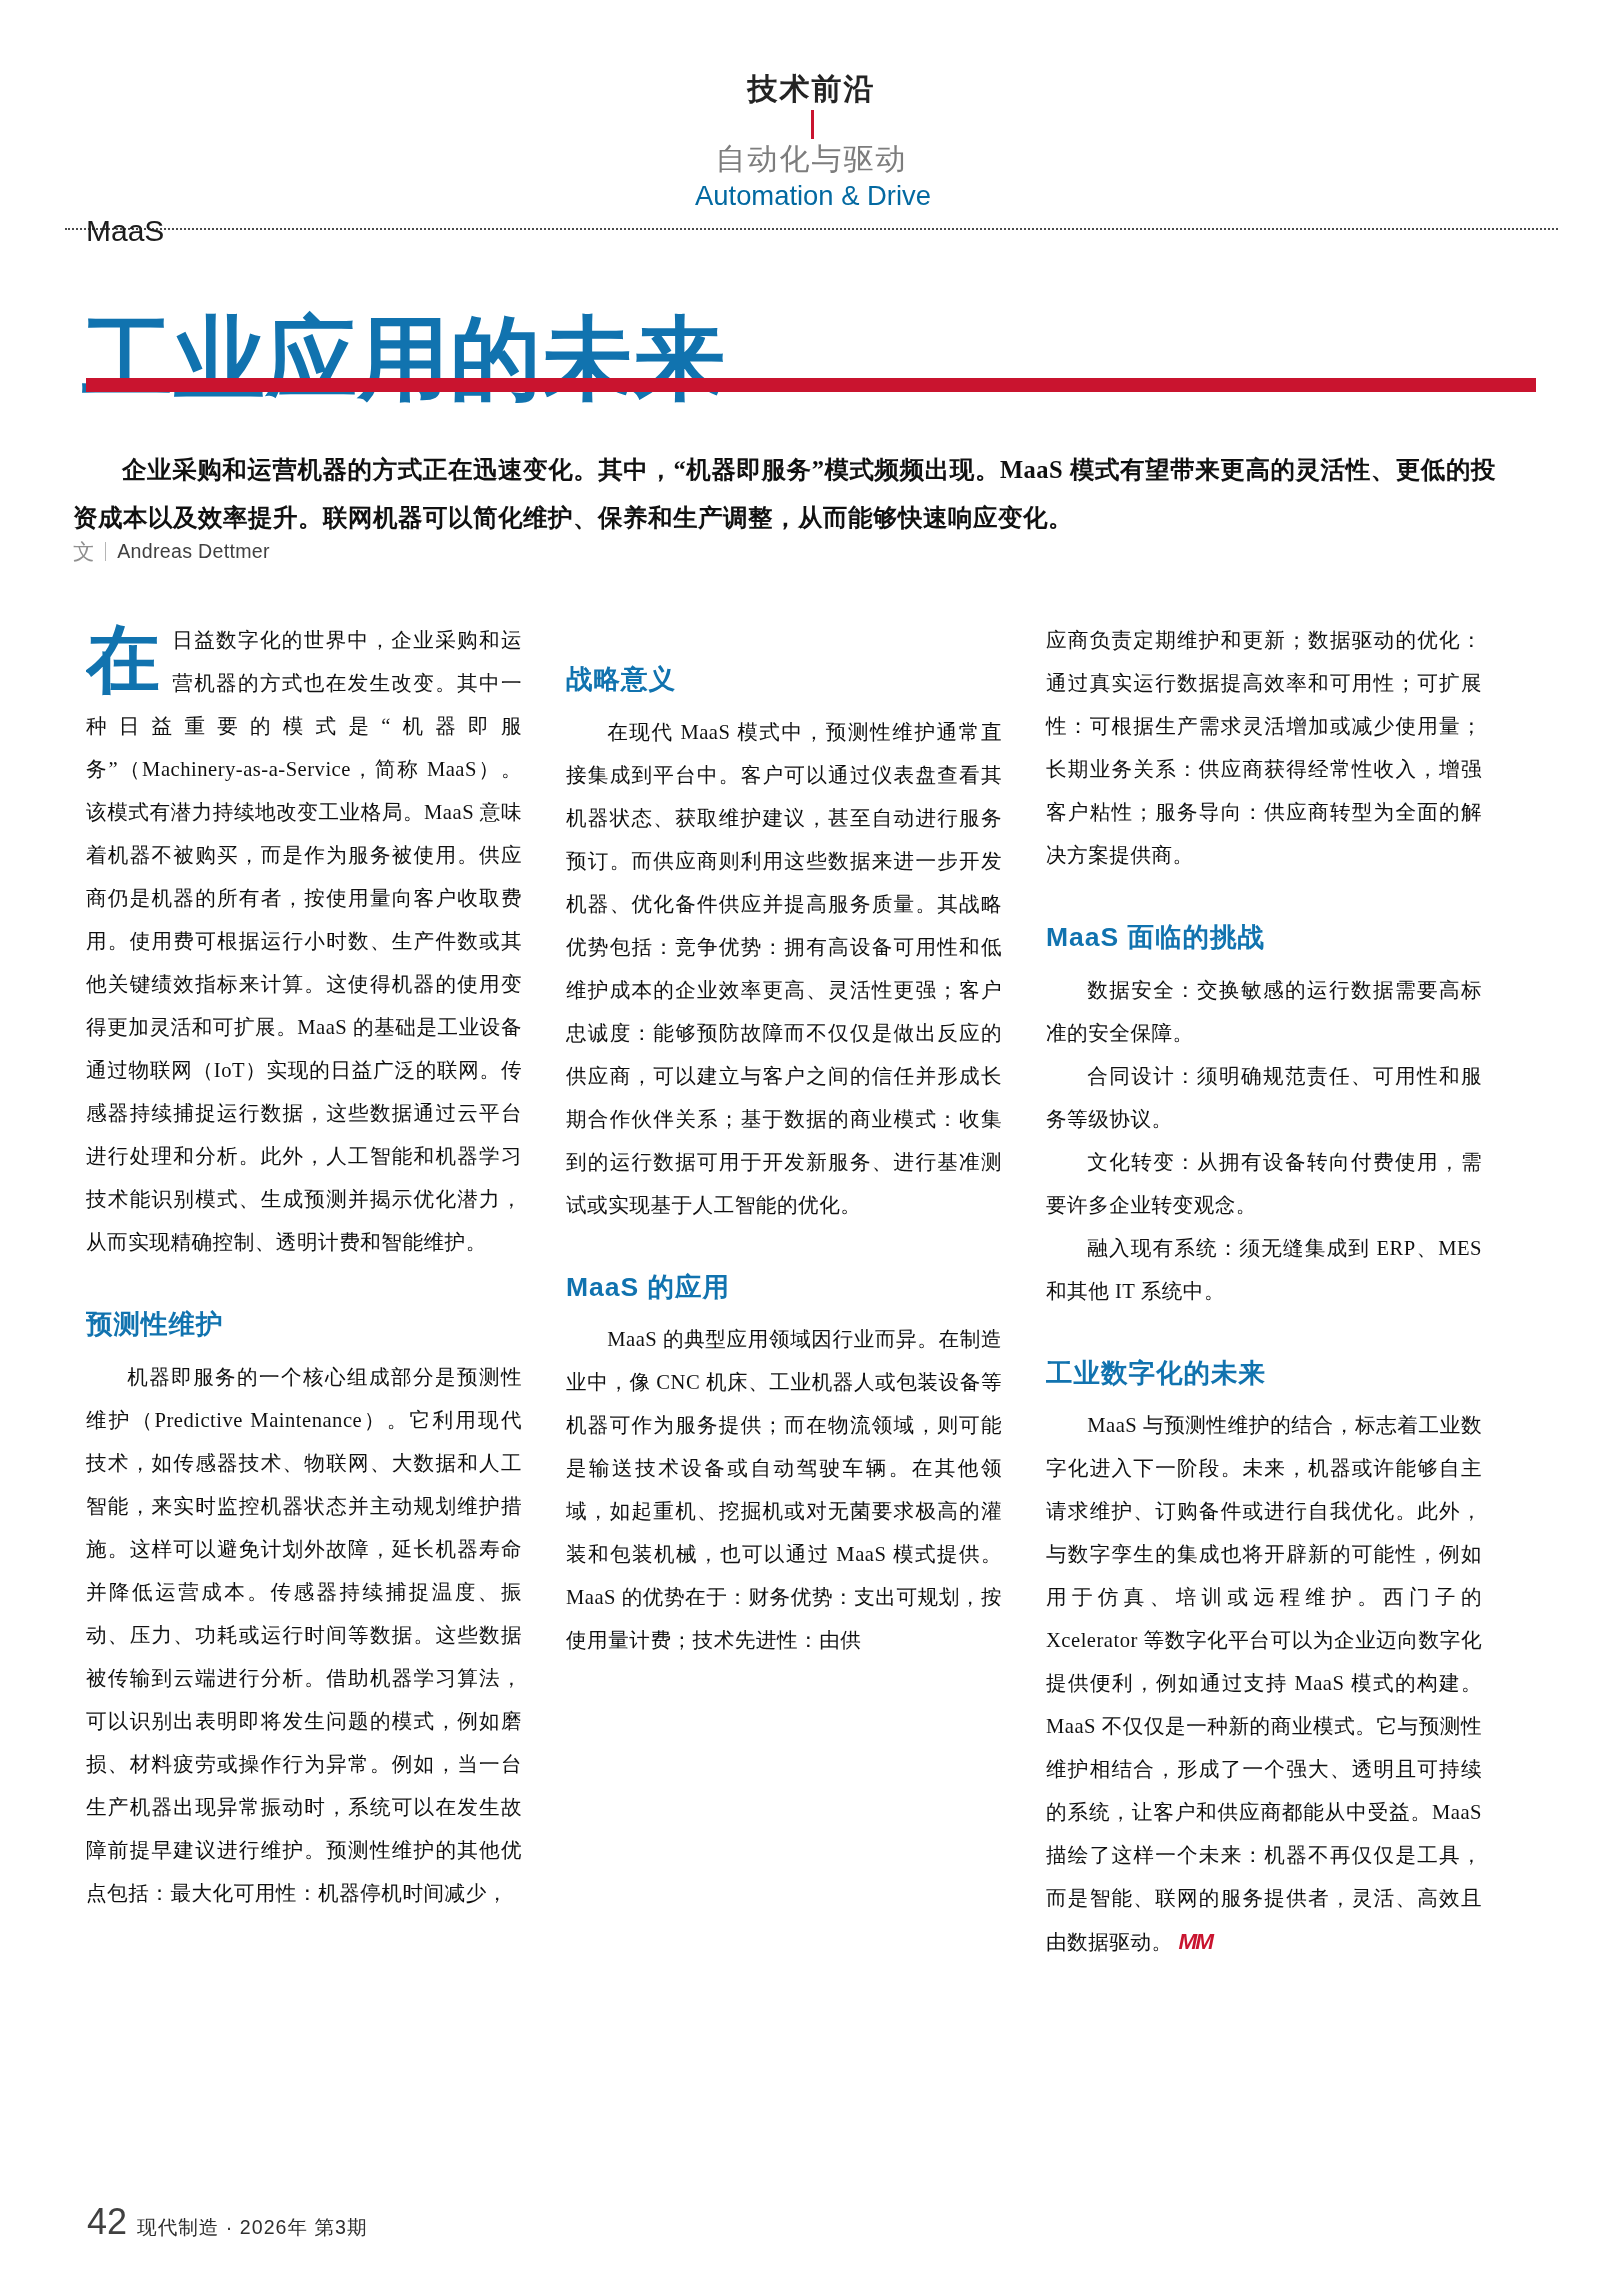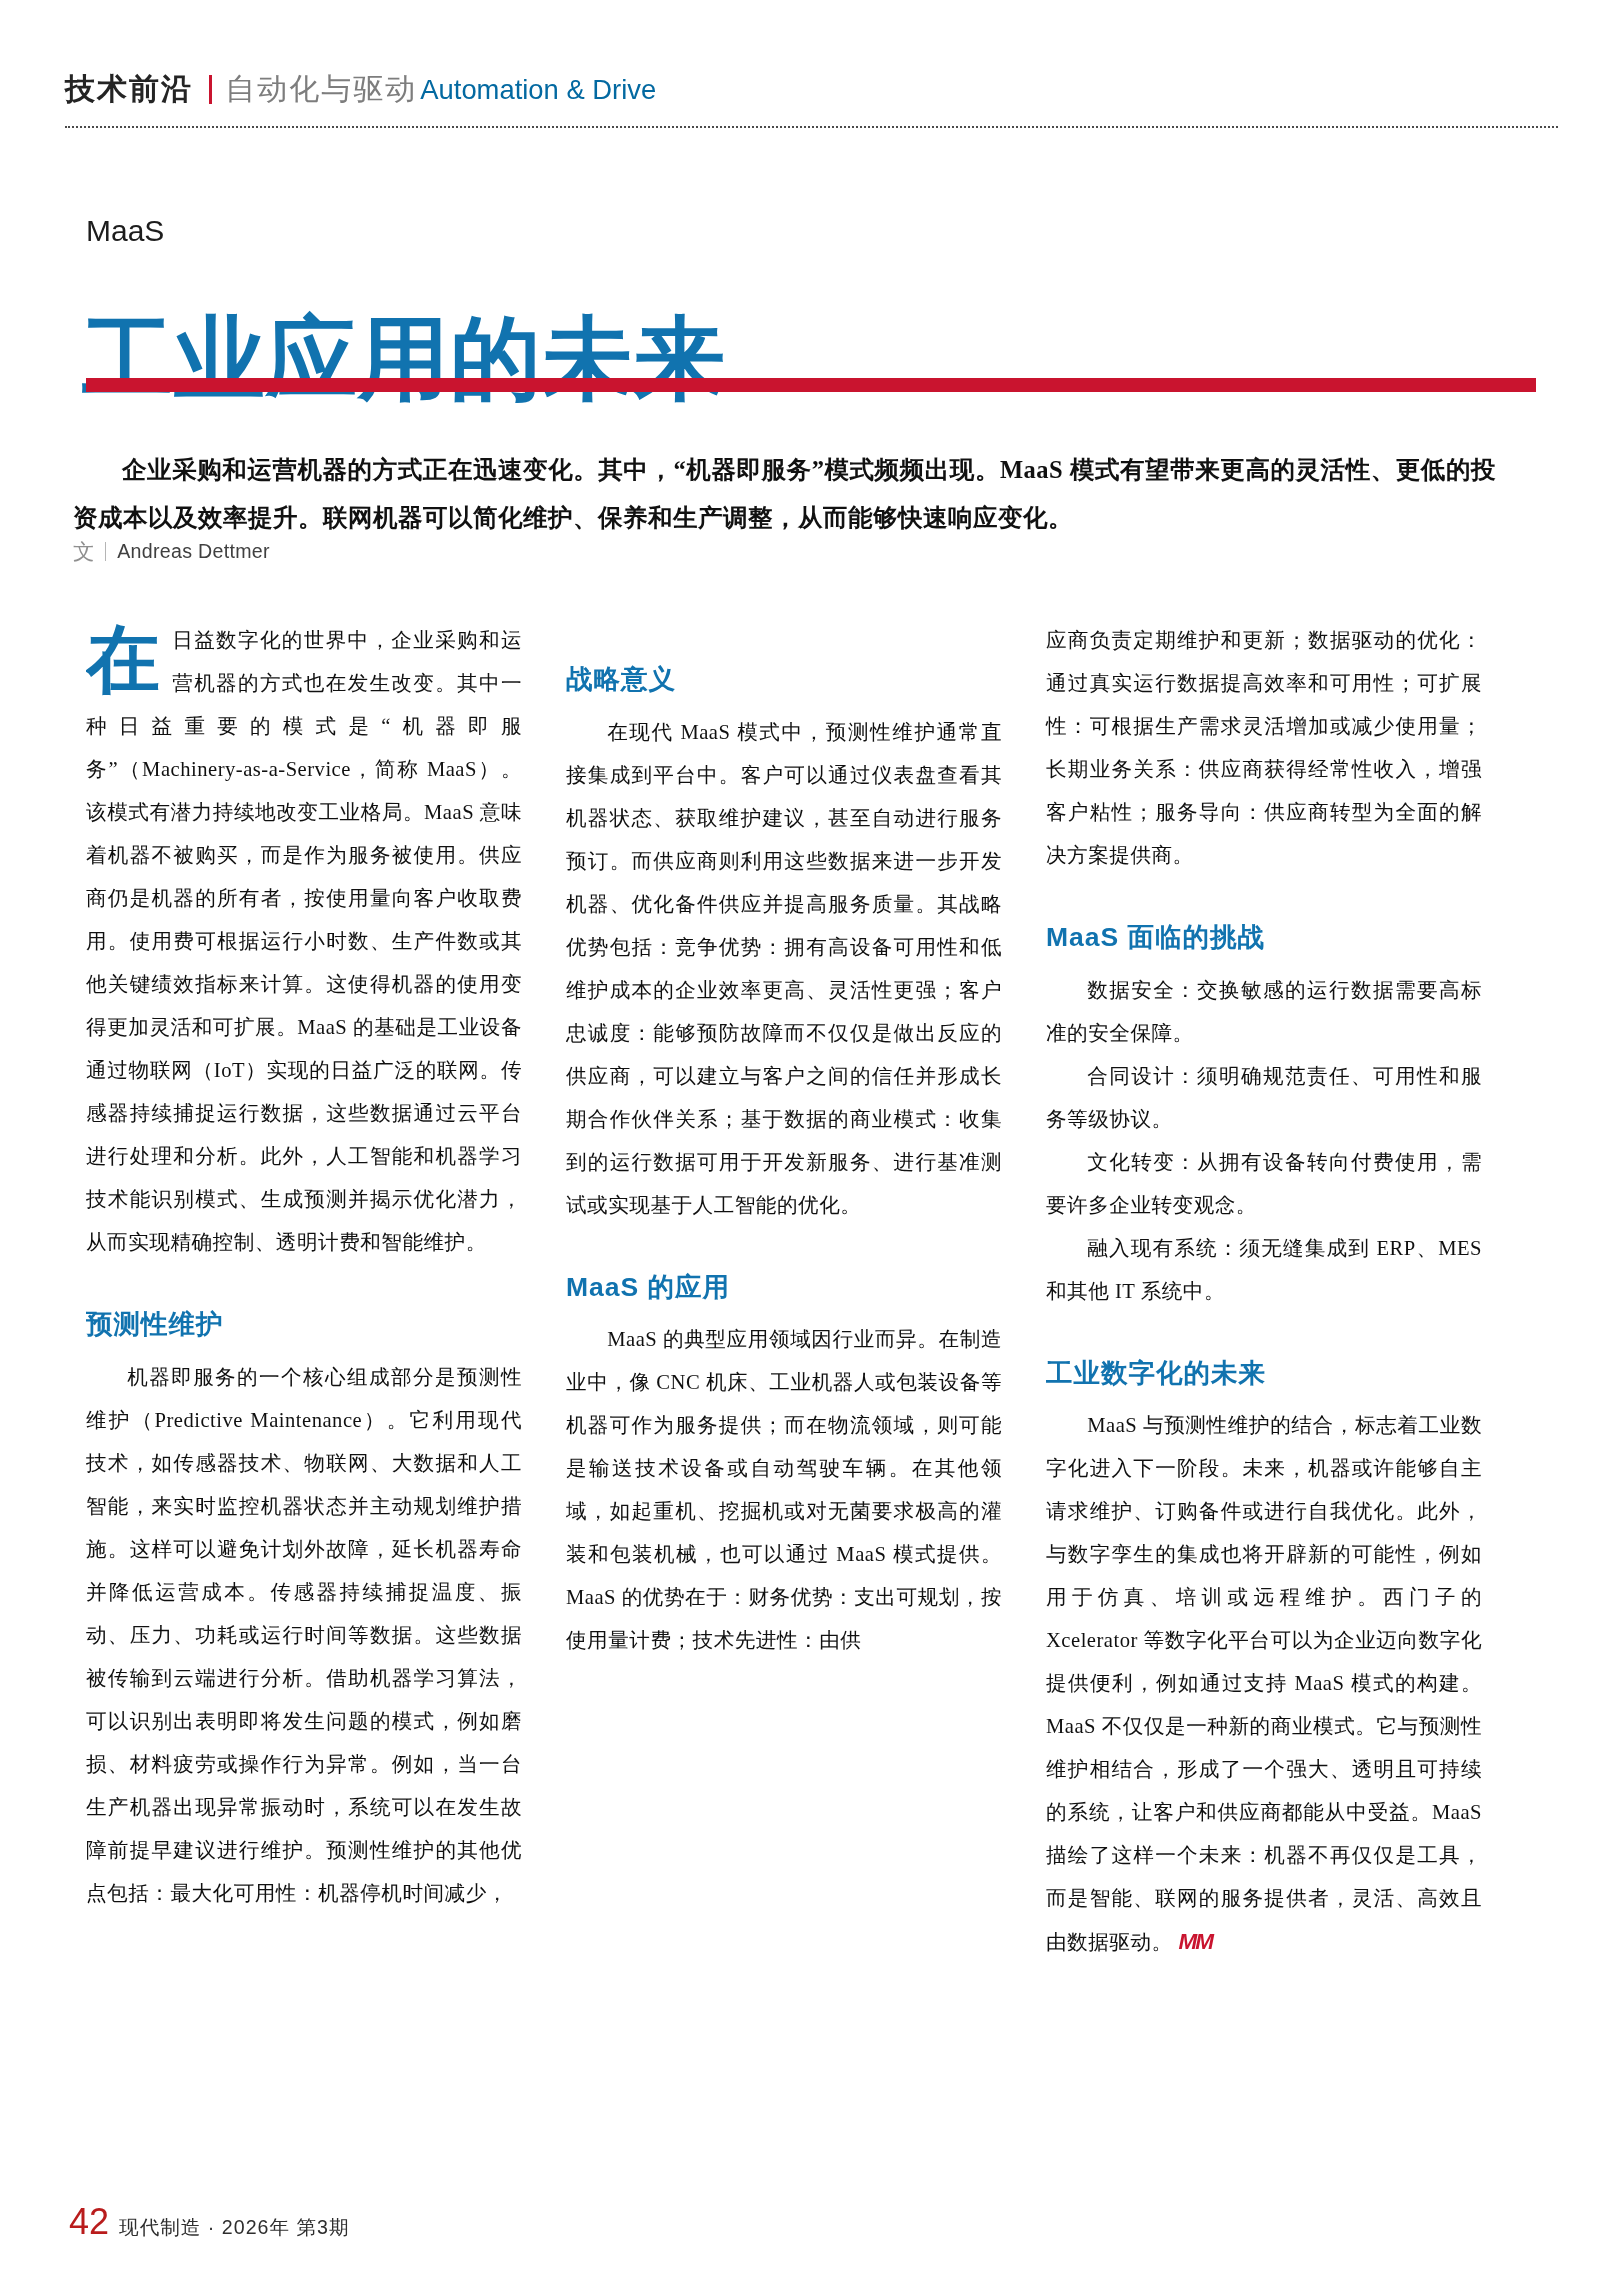--- a/index.html
+++ b/index.html
@@ -12,20 +12,21 @@
     color:#151515;
     -webkit-font-smoothing:antialiased;
   }
 
   
   .pagehead{
     position:absolute;left:65px;right:63px;top:69px;
     display:flex;align-items:center;
     padding-bottom:15.7px;
     border-bottom:2px dotted #4a4a4a;
+    flex-direction:column;
   }
   .pagehead .section{
     font-family:"Liberation Sans","DejaVu Sans",sans-serif;
     font-size:30px;font-weight:bold;color:#242424;letter-spacing:2px;
   }
   .pagehead .vbar{
     width:2.9px;height:29px;background:#c9142f;
     margin:0 13.7px 0 15.7px;
   }
   .pagehead .cat-cn{
@@ -104,21 +105,21 @@
     padding-left:5.9px;
   }
 
   
   .pagefoot{
     position:absolute;left:69px;top:2201px;
     display:flex;align-items:baseline;
   }
   .pagefoot .pnum{
     font-family:"Liberation Sans","DejaVu Sans",sans-serif;
-    font-size:36px;color:#b91c1c;
+    font-size:36px;color:#404040;margin-left:18px;
   }
   .pagefoot .jline{
     font-family:"Liberation Sans","DejaVu Sans",sans-serif;
     font-size:19.6px;color:#2e2e2e;margin-left:10px;letter-spacing:1px;
   }
 </style>
 </head>
 <body>
 
 <div class="pagehead">

